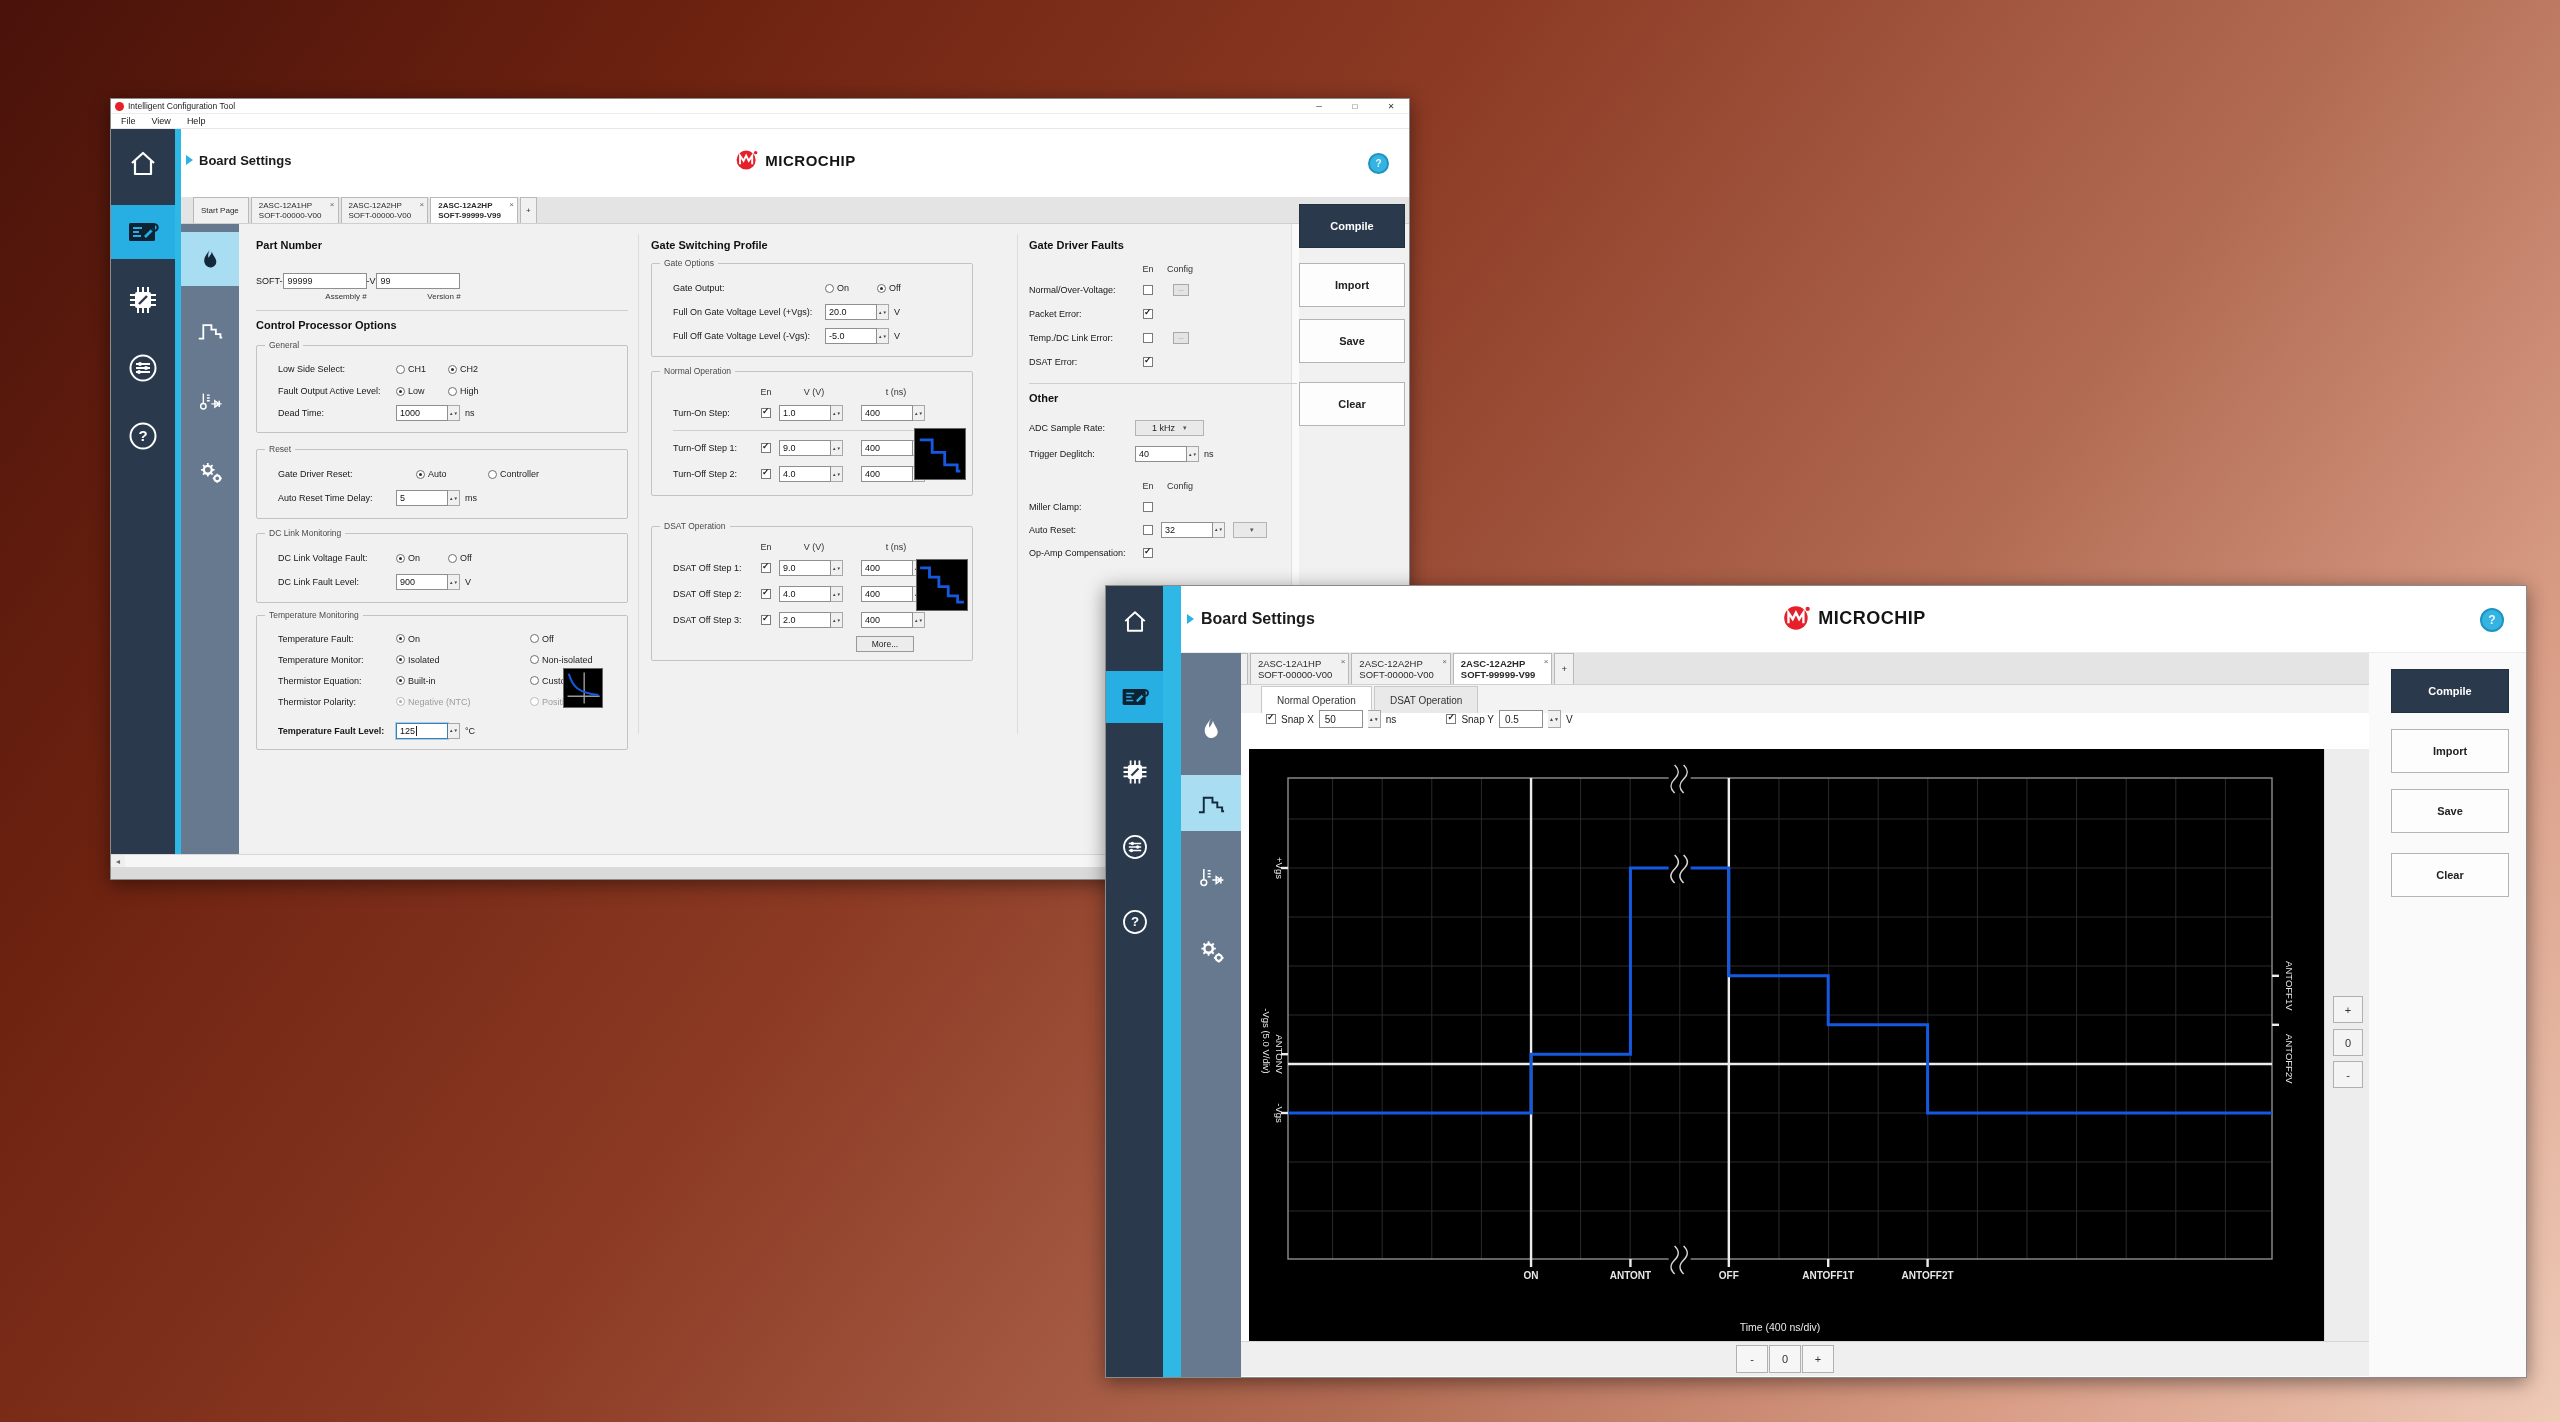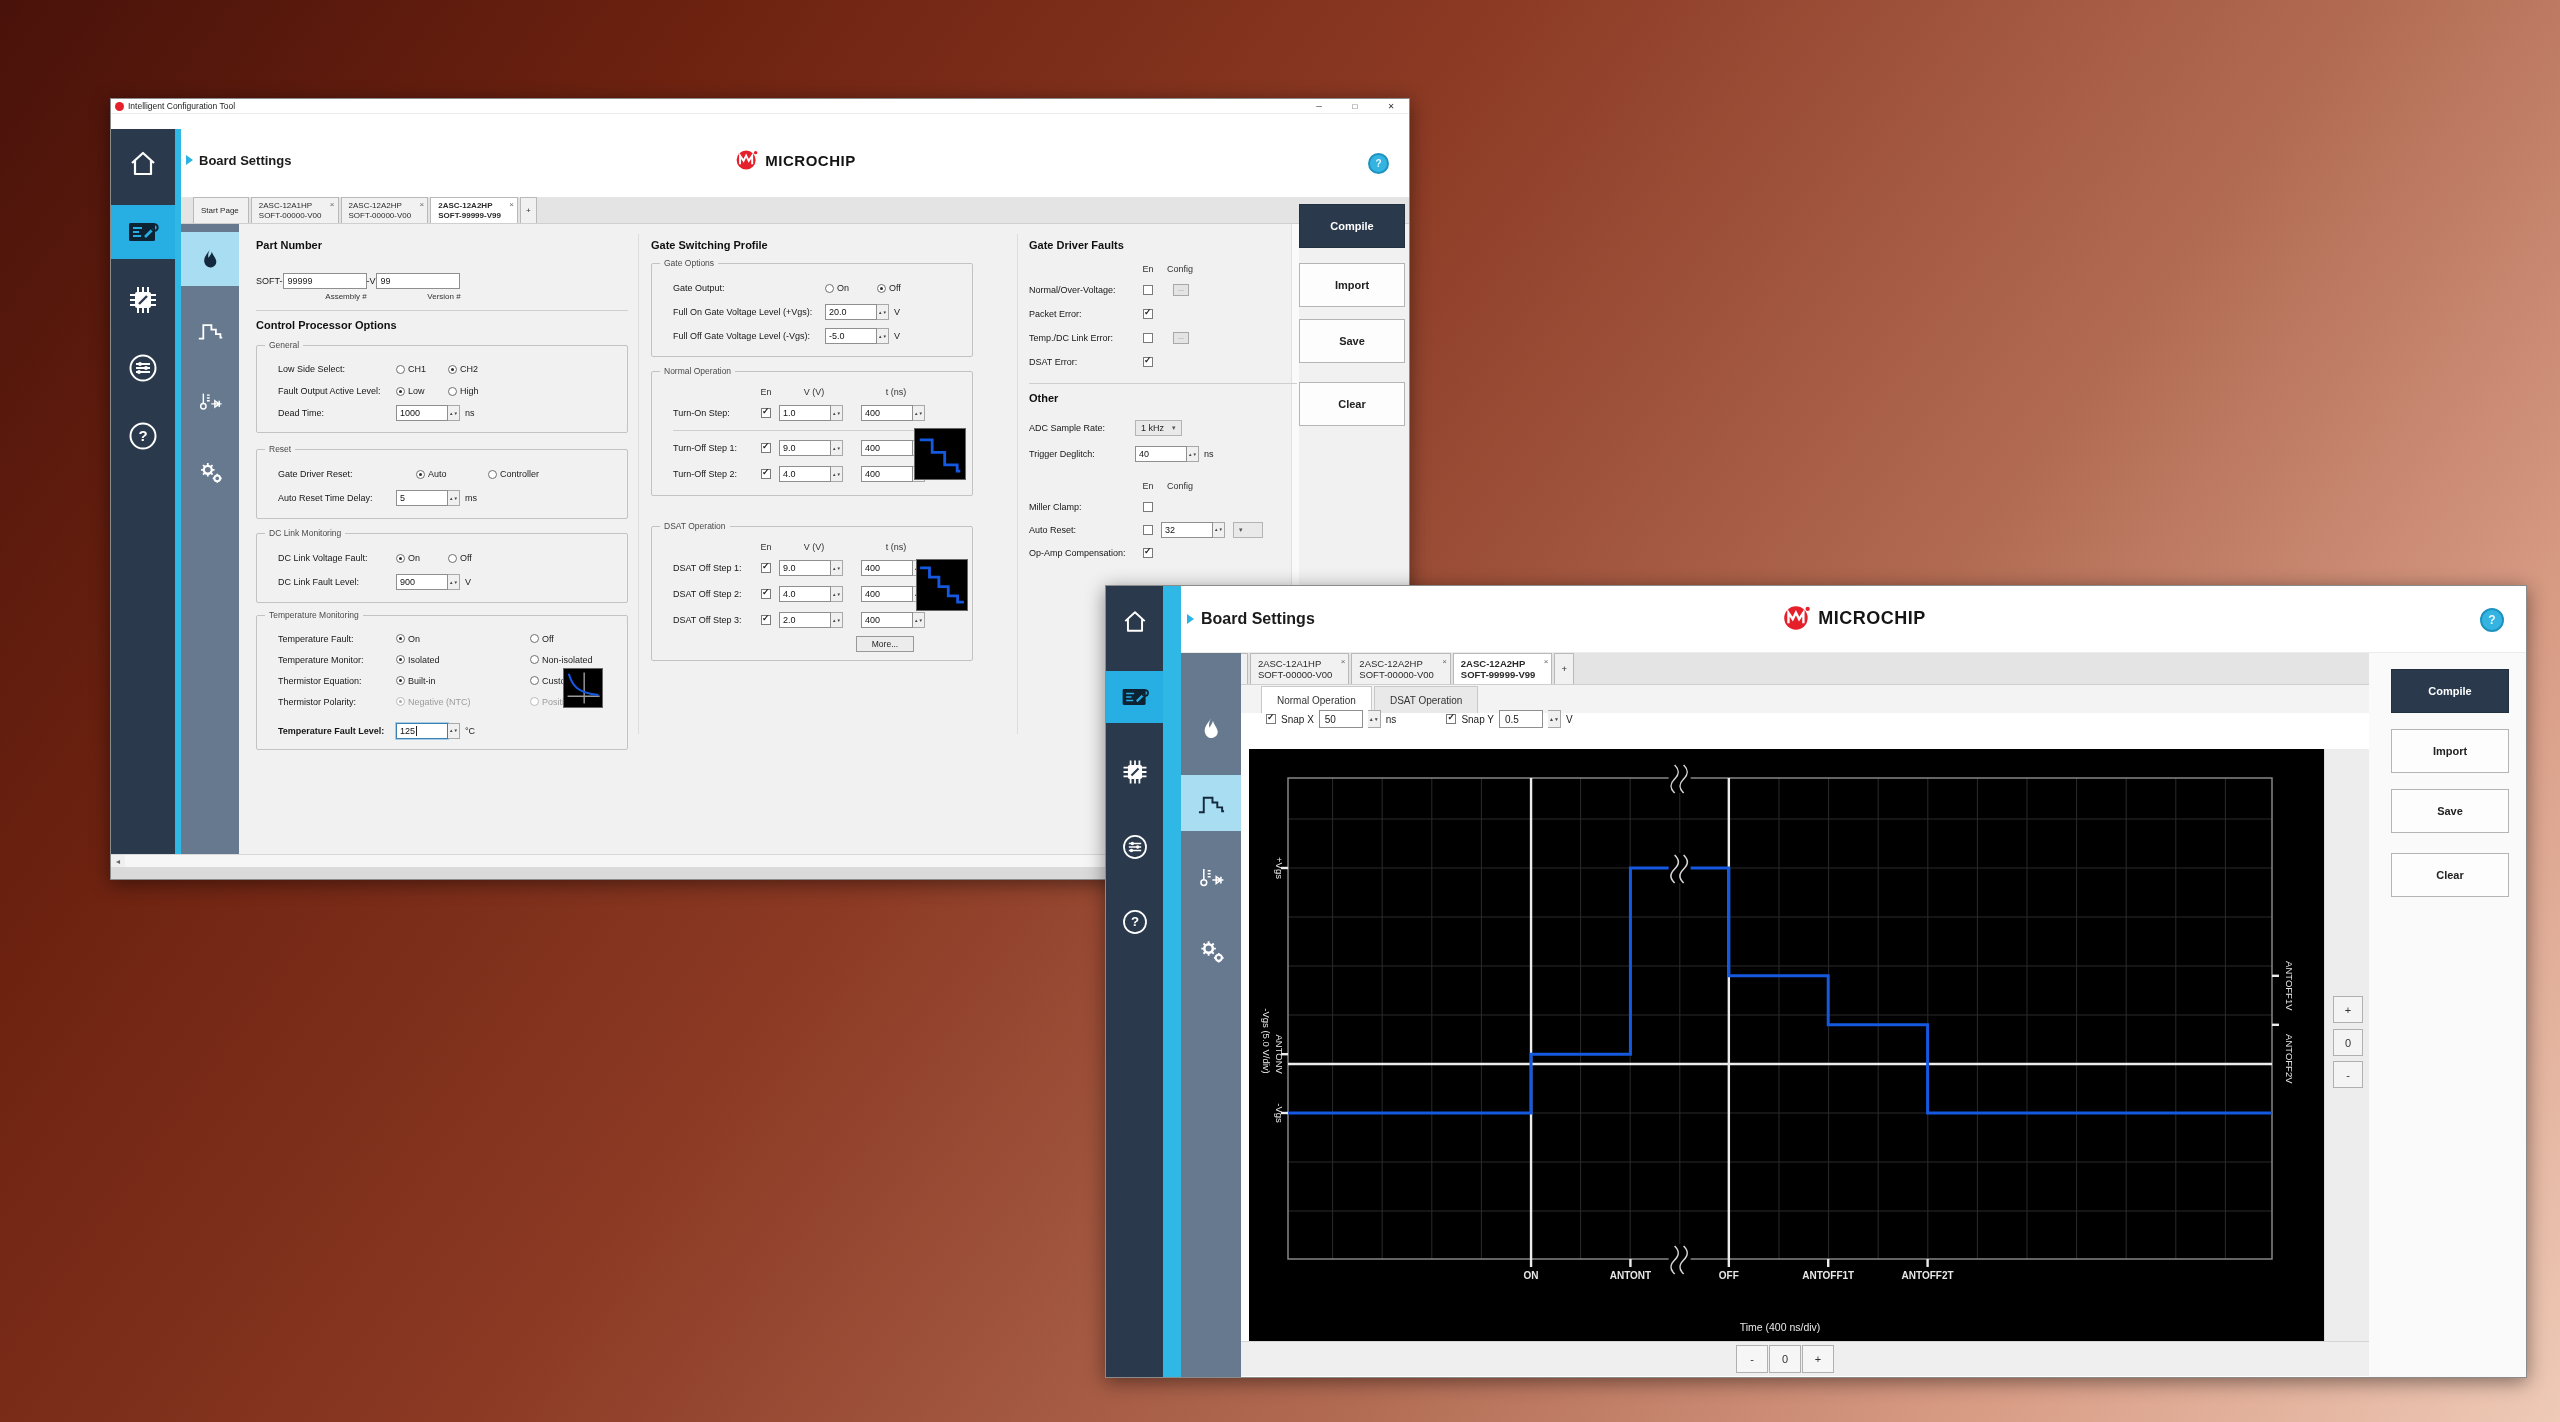--- a/index.html
+++ b/index.html
@@ -97,21 +97,21 @@
 .ro.dis.sel::after{background:#aaa}
 .rt.dis{color:#9c9c9c}
 .cb{width:10px;height:10px;border:1px solid #7a7a7a;background:#fff;position:relative;flex:none}
 .cb.on::after{content:"✓";position:absolute;left:0px;top:-3px;font-size:9px;color:#222;font-weight:bold}
 .sp{height:16px;border:1px solid #8f8f8f;background:#fff;font-size:9px;padding:1px 3px;min-width:62px;display:inline-flex;align-items:center;color:#111}
 .sp.foc{border:1px solid #3c7fb1;outline:1px solid #a5cdea}
 .caret{display:inline-block;width:1px;height:10px;background:#222;margin-left:1px}
 .ud{width:12px;height:16px;border:1px solid #a8a8a8;border-left:none;background:#f0f0f0;display:inline-flex;flex-direction:column;align-items:center;justify-content:center;font-size:4.5px;color:#444;line-height:5px;font-style:normal}
 .unit{margin-left:5px}
 .cfgbtn{width:16px;height:12px;background:#e4e4e4;border:1px solid #a8a8a8;font-size:7px;color:#888;text-align:center;line-height:8px;margin-left:12px}
-.selbox{height:16px;background:#e9e9e9;border:1px solid #b4b4b4;font-size:9px;padding:2px 5px;display:inline-flex;align-items:center;gap:8px;color:#222}
+.selbox{height:16px;background:#e9e9e9;border:1px solid #b4b4b4;font-size:9px;padding:2px 16px;display:inline-flex;align-items:center;gap:8px;color:#222}
 .selbox .car{font-size:7px;color:#555}
 .cwrap{width:26px;display:flex;justify-content:center;flex:none}
 .chdr{display:flex;font-size:9px;color:#333;margin-top:12px;height:14px}
 
 .srow{display:grid;grid-template-columns:80px 26px 70px 12px 70px;align-items:center;font-size:9px}
 .shdr{height:16px;color:#333}
 .shdr span{text-align:center}
 .ssep{height:1px;background:#cfcfcf;margin:4px 0}
 .vcell{display:flex;align-items:center}
 .vcell .sp{min-width:52px}
@@ -151,20 +151,25 @@
 <body>
 
 <div class="win" id="w1">
   <div class="titlebar">
     <span class="appico"></span>
     <span>Intelligent Configuration Tool</span>
     <span class="spc"></span>
     <span class="wctrl">─</span>
     <span class="wctrl">□</span>
     <span class="wctrl">✕</span>
+  </div>
+  <div class="menubar">
+    <span>File</span>
+    <span>View</span>
+    <span>Help</span>
   </div>
 
   <div class="osb">
       <div class="osb-item">
         <svg viewBox="0 0 34 34">
           <path d="M6 16 17 6l11 10M9 14v13h16V14" fill="none" stroke="currentColor" stroke-width="2.2" stroke-linejoin="round"></path>
         </svg>
       </div>
       <div class="osb-item active">
         <svg viewBox="0 0 34 34">

